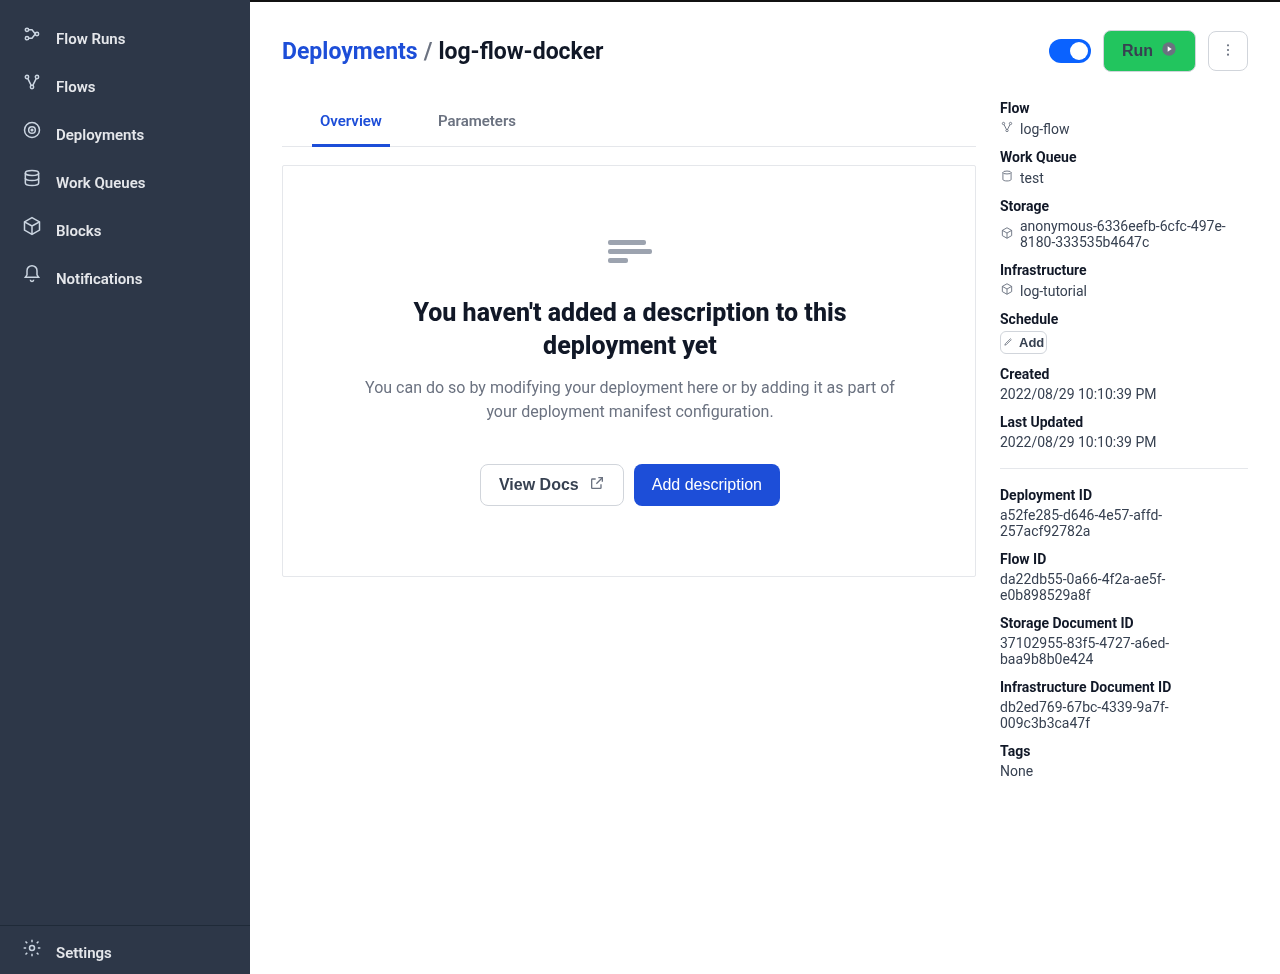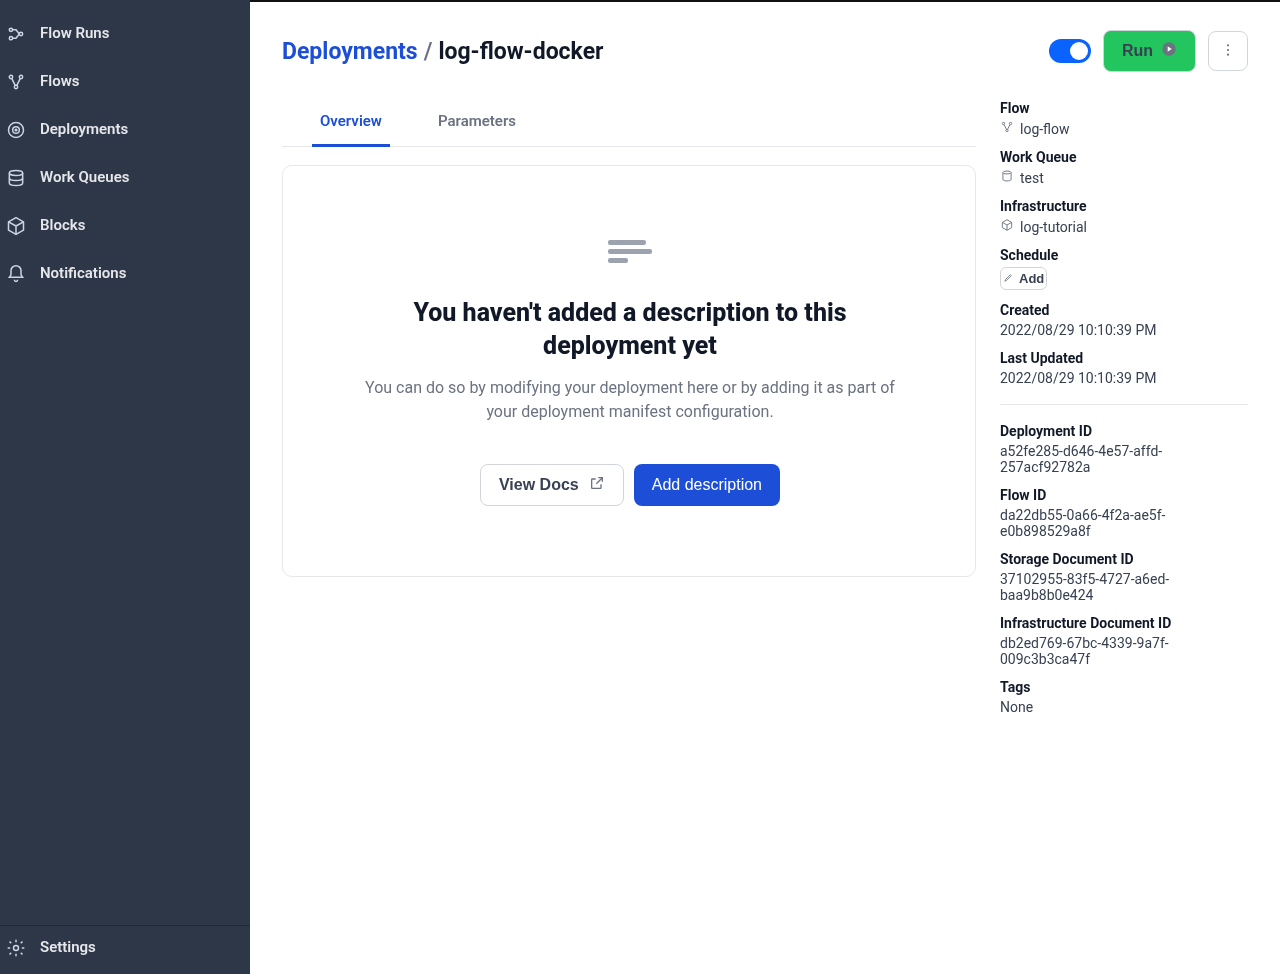--- a/index.html
+++ b/index.html
@@ -12,23 +12,23 @@
     background: #2d3748;
     display: flex;
     flex-direction: column;
     color: #e5e7eb;
     flex-shrink: 0;
   }
   .nav-top { flex: 1; padding-top: 12px; }
   .nav-bottom { border-top: 1px solid #1f2a38; }
   .nav-item {
     display: flex;
-    align-items: flex-start;
+    align-items: flex-end;
     gap: 14px;
-    padding: 12px 6px;
+    padding: 12px 22px;
     font-size: 15px;
     font-weight: 600;
     color: #e5e7eb;
     cursor: pointer;
   }
   .nav-item svg { width: 20px; height: 20px; stroke: #cbd5e1; fill: none; stroke-width: 1.8; }
 
   
   .main {
     flex: 1;
@@ -89,21 +89,21 @@
     padding: 0 30px;
   }
   .tab {
     padding: 12px 8px 14px 8px; font-size: 15px; font-weight: 600;
     color: #6b7280; cursor: pointer;
   }
   .tab.active { color: #1d4ed8; border-bottom: 3px solid #1d4ed8; margin-bottom: -1px; }
 
   .empty-card {
     margin-top: 18px;
-    border: 1px solid #e5e7eb; border-radius: 10px;
+    border: 1px solid #e5e7eb; border-radius: 2px;
     padding: 70px 40px 70px 42px;
     display: flex; flex-direction: column; align-items: center; text-align: center;
   }
   .empty-icon { margin-bottom: 30px; }
   .empty-icon .l1, .empty-icon .l2, .empty-icon .l3 {
     height: 5px; background: #9ca3af; border-radius: 2px; margin: 4px 0;
   }
   .empty-icon .l1 { width: 38px; }
   .empty-icon .l2 { width: 44px; }
   .empty-icon .l3 { width: 20px; }
@@ -294,20 +294,30 @@
         <div class="label">Work Queue</div>
         <div class="iconline">
           <span><svg viewBox="0 0 24 24">
                 <ellipse cx="12" cy="6" rx="7" ry="2.5"></ellipse>
                 <path d="M5 6v12c0 1.4 3.1 2.5 7 2.5s7-1.1 7-2.5V6"></path>
               </svg></span>
           <span>test</span>
         </div>
       </div>
       <div class="section">
+        <div class="label">Storage</div>
+        <div class="iconline">
+          <span><svg viewBox="0 0 24 24">
+                <path d="M12 3l8 4.5v9L12 21l-8-4.5v-9z"></path>
+                <path d="M12 12l8-4.5M12 12v9M12 12L4 7.5"></path>
+              </svg></span>
+          <span>anonymous-6336eefb-6cfc-497e-8180-333535b4647c</span>
+        </div>
+      </div>
+      <div class="section">
         <div class="label">Infrastructure</div>
         <div class="iconline">
           <span><svg viewBox="0 0 24 24">
                 <path d="M12 3l8 4.5v9L12 21l-8-4.5v-9z"></path>
                 <path d="M12 12l8-4.5M12 12v9M12 12L4 7.5"></path>
               </svg></span>
           <span>log-tutorial</span>
         </div>
       </div>
       <div class="section">

